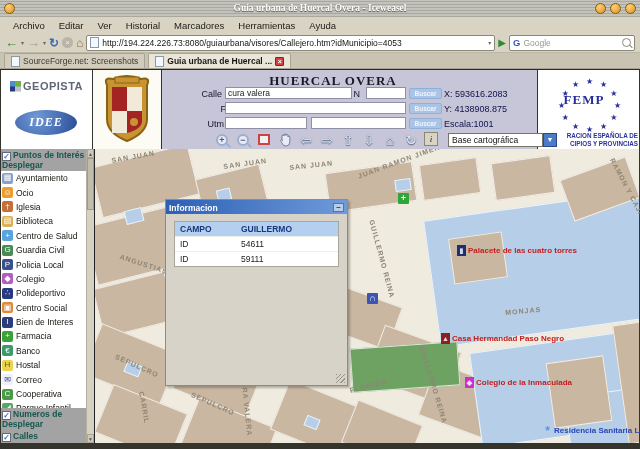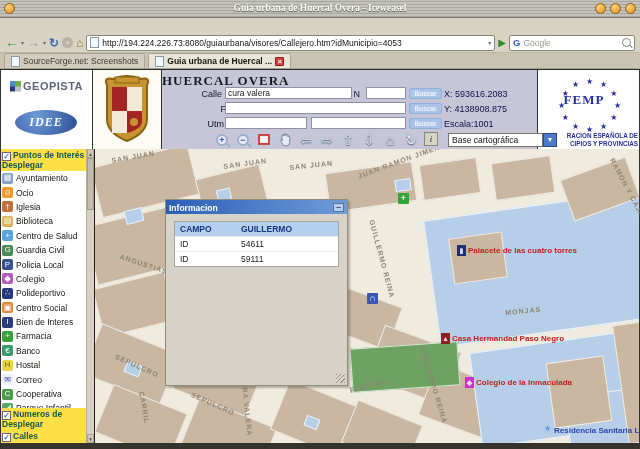--- a/index.html
+++ b/index.html
@@ -55,21 +55,21 @@
   .gp-row{position:absolute;left:4px;top:10px;display:flex;align-items:center;gap:2px;margin-left:6px;}
   .gp-ico{width:11px;height:11px;flex:none;background:
     linear-gradient(90deg,#4a90d0 50%,#70b040 50%) top/100% 50% no-repeat,
     linear-gradient(90deg,#2a3a7c 50%,#b8c0c8 50%) bottom/100% 50% no-repeat;}
   .gp-text{font-size:11px;font-weight:bold;letter-spacing:0.5px;color:#5e6678;}
   .idee{position:absolute;left:15px;top:40px;width:62px;height:25px;border-radius:50%;
     background:radial-gradient(circle at 35% 30%,#6f9ad8,#2a4a94);display:flex;align-items:center;justify-content:center;}
   .idee span{color:#fff;font-family:"Liberation Serif",serif;font-style:italic;font-weight:bold;font-size:12px;letter-spacing:1px;}
   .shieldbox{position:absolute;left:93px;top:0;width:69px;height:79px;background:#fcfbf4;
     border-right:1px solid #333;box-sizing:border-box;display:flex;align-items:center;justify-content:center;}
-  .hdr-title{position:absolute;left:162px;width:342px;top:3px;
+  .hdr-title{position:absolute;left:162px;width:342px;top:3px;text-align:center;
     font-family:"Liberation Serif",serif;font-weight:bold;font-size:13px;color:#191926;letter-spacing:1px;}
   .flabel{position:absolute;font-size:9px;color:#15152e;text-align:right;width:52px;}
   .fin{position:absolute;height:12px;background:#fff;border:1px solid #8f8fa8;font-size:8.5px;
     padding:0 2px;box-sizing:border-box;font-family:"Liberation Sans",sans-serif;color:#222;}
   .buscar{position:absolute;width:33px;height:11px;background:#a9c4e6;border:1px solid #8fb0d8;
     color:#f0f5fc;font-size:6.5px;font-weight:bold;text-align:center;line-height:9px;border-radius:2px;
     box-sizing:border-box;padding:0;font-family:"Liberation Sans",sans-serif;}
   .coord{position:absolute;left:444px;font-size:9px;color:#10104a;white-space:nowrap;}
   .toolsrow{position:absolute;left:213px;top:61px;display:flex;gap:3px;align-items:center;height:17px;}
   .tool{width:18px;height:16px;display:flex;align-items:center;justify-content:center;}
@@ -90,21 +90,21 @@
   .fempbox{position:absolute;left:537px;top:0;width:103px;height:79px;background:#fff;
     border-left:1px solid #333;box-sizing:border-box;overflow:hidden;}
   .femp-star{position:absolute;color:#27309a;font-size:8px;line-height:1;}
   .femp-text{position:absolute;left:0;width:92px;top:22px;text-align:center;color:#27309a;
     font-weight:bold;font-size:13px;font-family:"Liberation Serif",serif;letter-spacing:1px;}
   .femp-cap{position:absolute;right:2px;font-size:6.3px;font-weight:bold;color:#27309a;white-space:nowrap;}
   
   .main{position:absolute;top:149px;left:0;right:0;height:294px;}
   .sidebar{position:absolute;left:0;top:0;width:95px;height:294px;background:#fff;
     border-right:1px solid #222;box-sizing:border-box;overflow:hidden;}
-  .sb-head{background:#fde047;color:#14584e;font-weight:bold;font-size:8.5px;line-height:9px;
+  .sb-head{background:#a3a3a3;color:#14584e;font-weight:bold;font-size:8.5px;line-height:9px;
     padding:2px 2px 1px 2px;}
   .sb-sub{font-weight:bold;font-size:8.5px;color:#14584e;line-height:9px;}
   .chk{display:inline-block;width:9px;height:9px;background:#fff;border:1px solid #667;
     color:#3a6ac8;font-size:8px;line-height:8px;text-align:center;vertical-align:-1px;margin-right:2px;box-sizing:border-box;}
   .sb-items{position:absolute;top:22px;left:0;width:86px;}
   .sb-item{height:14.4px;display:flex;align-items:center;gap:3px;padding-left:2px;
     font-size:8.5px;color:#15150f;white-space:nowrap;overflow:hidden;}
   .sb-ico{width:11px;height:11px;border-radius:2px;font-size:8px;color:#fff;display:flex;
     align-items:center;justify-content:center;flex:none;line-height:1;}
   .sb-bottom{position:absolute;bottom:0;left:0;width:87px;}
@@ -146,20 +146,29 @@
 <div class="screen">
 
   <div class="titlebar">
     <span class="win-icon"></span>
     <span class="title">Guia urbana de Huercal Overa - Iceweasel</span>
     <span class="win-btn" style="right:34px;"></span>
     <span class="win-btn" style="right:19px;"></span>
     <span class="win-btn" style="right:4px;"></span>
   </div>
 
+  <div class="menubar">
+      <span class="menu-item">Archivo</span>
+      <span class="menu-item">Editar</span>
+      <span class="menu-item">Ver</span>
+      <span class="menu-item">Historial</span>
+      <span class="menu-item">Marcadores</span>
+      <span class="menu-item">Herramientas</span>
+      <span class="menu-item">Ayuda</span>
+    </div>
 
   <div class="navbar">
     <span class="nav-glyph back">←</span>
     <span class="nav-glyph dd">▾</span>
     <span class="nav-glyph fwd">→</span>
     <span class="nav-glyph dd">▾</span>
     <span class="nav-glyph refresh">↻</span>
     <span class="stop">×</span>
     <span class="nav-glyph home">⌂</span>
     <span class="urlbox">

